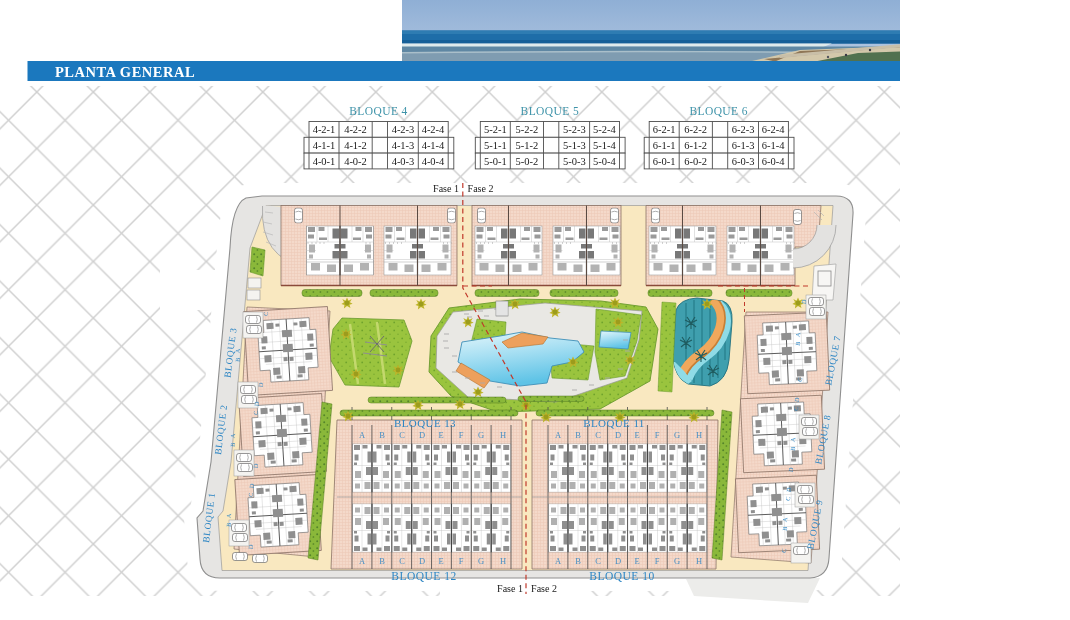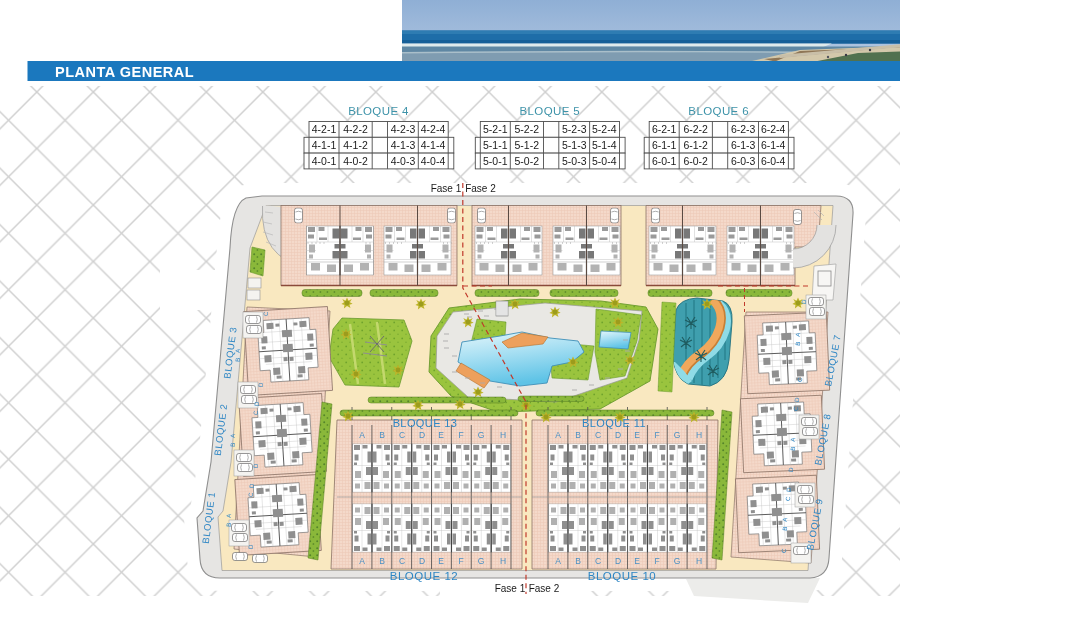--- a/index.html
+++ b/index.html
@@ -1,16 +1,16 @@
 <!DOCTYPE html>
 <html><head>
 <meta charset="utf-8">
 <style>
 html,body{margin:0;padding:0;background:#fff;}
-#page{position:relative;width:900px;height:620px;overflow:hidden;font-family:Liberation Sans, sans-serif;}
+#page{position:relative;width:900px;height:620px;overflow:hidden;font-family:Liberation Serif, serif;}
 svg{display:block;}
 </style>
 </head>
 <body>
 <div id="page">
 <svg width="1070" height="620" viewBox="0 0 1070 620">
 <defs>
 
 <pattern id="hatch" width="56.5" height="56.5" patternUnits="userSpaceOnUse" patternTransform="translate(36.8,35.5)">
   <path d="M0,0 L56.5,56.5 M56.5,0 L0,56.5 M-2,54.5 L2,58.5 M54.5,-2 L58.5,2 M54.5,58.5 L58.5,54.5 M-2,2 L2,-2" stroke="#d0d0d0" stroke-width="1.5" fill="none"></path>

